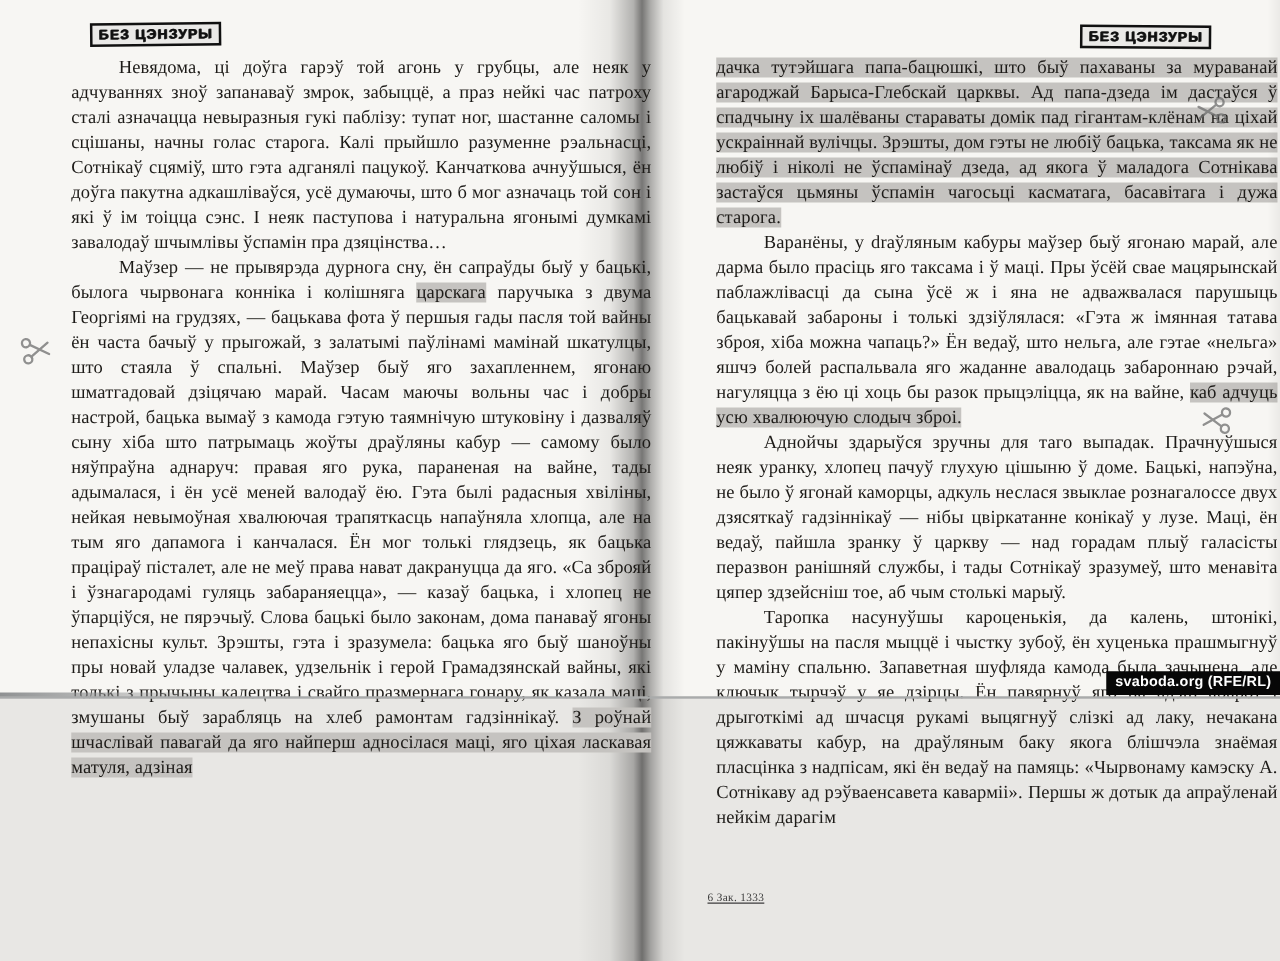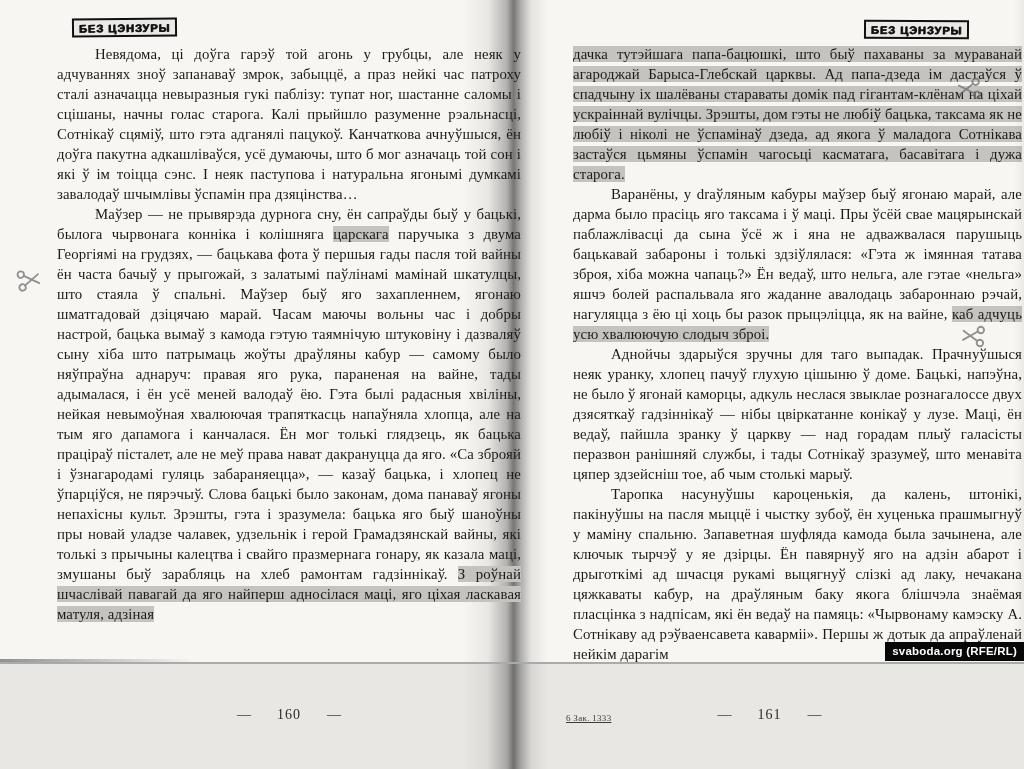--- a/index.html
+++ b/index.html
@@ -1,21 +1,21 @@
 <!DOCTYPE html>
 <html lang="be" style="--paper: #f7f6f3; --ink: #1d1b18; --highlight: #c5c3c0; --watermark_bg: #070707; --watermark_text: #ffffff; --stamp_ink: #1a1a1a;"><head>
 <meta charset="utf-8">
 <style>
   :root{
     --paper:#f7f6f3; --ink:#1d1b18; --highlight:#c5c3c0;
     --watermark_bg:#070707; --watermark_text:#ffffff; --stamp_ink:#1a1a1a;
   }
   html,body{margin:0;padding:0;}
   body{width:1024px;height:769px;overflow:hidden;background:#e8e7e4;}
-  .scan{position:relative;width:1024px;height:664px;background:var(--paper);
+  .scan{position:relative;width:1024px;height:559px;background:var(--paper);
         font-family:"Liberation Serif","DejaVu Serif",serif;color:var(--ink);}
   
   .gutter{position:absolute;left:462px;top:0;width:86px;height:769px;pointer-events:none;
     background:linear-gradient(to right,rgba(0,0,0,0) 0%,rgba(0,0,0,0.06) 30%,rgba(0,0,0,0.28) 52%,rgba(0,0,0,0.52) 60%,rgba(0,0,0,0.30) 68%,rgba(0,0,0,0.08) 80%,rgba(0,0,0,0) 100%);}
   .bottom-edge{position:absolute;left:0;right:0;bottom:0;height:2px;background:#a9abab;}
   .corner-smudge{position:absolute;left:0;bottom:1px;width:195px;height:4px;
     background:linear-gradient(to right,#8f9192,rgba(143,145,146,0));}
   .right-edge{position:absolute;right:0;top:0;bottom:0;width:10px;
     background:linear-gradient(to left,rgba(0,0,0,0.05),rgba(0,0,0,0));}
 
@@ -68,40 +68,34 @@
 
   <div class="stamp left">
     <span>БЕЗ ЦЭНЗУРЫ</span>
   </div>
 
   <div class="col left">
     <p class="indent">Невядома, ці доўга гарэў той агонь у грубцы, але неяк у адчуваннях зноў запанаваў змрок, забыццё, а праз нейкі час патроху сталі азначацца невыразныя гукі паблізу: тупат ног, шастанне саломы і сцішаны, начны голас старога. Калі прыйшло разуменне рэальнасці, Сотнікаў сцяміў, што гэта адганялі пацукоў. Канчаткова ачнуўшыся, ён доўга пакутна адкашліваўся, усё думаючы, што б мог азначаць той сон і які ў ім тоіцца сэнс. І неяк паступова і натуральна ягонымі думкамі завалодаў шчымлівы ўспамін пра дзяцінства…</p>
     <p class="indent"><span>Маўзер — не прывярэда дурнога сну, ён сапраўды быў у бацькі, былога чырвонага конніка і колішняга </span><span class="hl">царскага</span><span> паручыка з двума Георгіямі на грудзях, — бацькава фота ў першыя гады пасля той вайны ён часта бачыў у прыгожай, з залатымі паўлінамі мамінай шкатулцы, што стаяла ў спальні. Маўзер быў яго захапленнем, ягонаю шматгадовай дзіцячаю марай. Часам маючы вольны час і добры настрой, бацька вымаў з камода гэтую таямнічую штуковіну і дазваляў сыну хіба што патрымаць жоўты драўляны кабур — самому было няўпраўна аднаруч: правая яго рука, параненая на вайне, тады адымалася, і ён усё меней валодаў ёю. Гэта былі радасныя хвіліны, нейкая невымоўная хвалюючая трапяткасць напаўняла хлопца, але на тым яго дапамога і канчалася. Ён мог толькі глядзець, як бацька праціраў пісталет, але не меў права нават дакрануцца да яго. «Са зброяй і ўзнагародамі гуляць забараняецца», — казаў бацька, і хлопец не ўпарціўся, не пярэчыў. Слова бацькі было законам, дома панаваў ягоны непахісны культ. Зрэшты, гэта і зразумела: бацька яго быў шаноўны пры новай уладзе чалавек, удзельнік і герой Грамадзянскай вайны, які толькі з прычыны калецтва і свайго празмернага гонару, як казала маці, змушаны быў зарабляць на хлеб рамонтам гадзіннікаў. </span><span class="hl">З роўнай шчаслівай павагай да яго найперш адносілася маці, яго ціхая ласкавая матуля, адзіная</span></p>
   </div>
 
-  <div class="pagenum left">
-    <span class="pn-dash">—</span><span class="pn-num">160</span><span class="pn-dash">—</span>
-  </div>
 
   <div class="stamp right">
     <span>БЕЗ ЦЭНЗУРЫ</span>
   </div>
 
   <div class="col right">
     <p><span class="hl">дачка тутэйшага папа-бацюшкі, што быў пахаваны за мураванай агароджай Барыса-Глебскай царквы. Ад папа-дзеда ім дастаўся ў спадчыну іх шалёваны стараваты домік пад гігантам-клёнам на ціхай ускраіннай вулічцы. Зрэшты, дом гэты не любіў бацька, таксама як не любіў і ніколі не ўспамінаў дзеда, ад якога ў маладога Сотнікава застаўся цьмяны ўспамін чагосьці касматага, басавітага і дужа старога.</span></p>
     <p class="indent"><span>Варанёны, у draўляным кабуры маўзер быў ягонаю марай, але дарма было прасіць яго таксама і ў маці. Пры ўсёй свае мацярынскай паблажлівасці да сына ўсё ж і яна не адважвалася парушыць бацькавай забароны і толькі здзіўлялася: «Гэта ж імянная татава зброя, хіба можна чапаць?» Ён ведаў, што нельга, але гэтае «нельга» яшчэ болей распальвала яго жаданне авалодаць забароннаю рэчай, нагуляцца з ёю ці хоць бы разок прыцэліцца, як на вайне, </span><span class="hl">каб адчуць усю хвалюючую слодыч зброі.</span></p>
     <p class="indent">Аднойчы здарыўся зручны для таго выпадак. Прачнуўшыся неяк уранку, хлопец пачуў глухую цішыню ў доме. Бацькі, напэўна, не было ў ягонай каморцы, адкуль неслася звыклае рознагалоссе двух дзясяткаў гадзіннікаў — нібы цвіркатанне конікаў у лузе. Маці, ён ведаў, пайшла зранку ў царкву — над горадам плыў галасісты перазвон ранішняй службы, і тады Сотнікаў зразумеў, што менавіта цяпер здзейсніш тое, аб чым столькі марыў.</p>
     <p class="indent">Таропка насунуўшы кароценькія, да калень, штонікі, пакінуўшы на пасля мыццё і чыстку зубоў, ён хуценька прашмыгнуў у маміну спальню. Запаветная шуфляда камода была зачынена, але ключык тырчэў у яе дзірцы. Ён павярнуў яго на адзін абарот і дрыготкімі ад шчасця рукамі выцягнуў слізкі ад лаку, нечакана цяжкаваты кабур, на драўляным баку якога блішчэла знаёмая пласцінка з надпісам, які ён ведаў на памяць: «Чырвонаму камэску А. Сотнікаву ад рэўваенсавета каварміі». Першы ж дотык да апраўленай нейкім дарагім</p>
   </div>
 
   <div class="printers-mark">6 Зак. 1333</div>
 
-  <div class="pagenum right">
-    <span class="pn-dash">—</span><span class="pn-num">161</span><span class="pn-dash">—</span>
-  </div>
 
   <span class="scissors sc-left">
     <svg viewBox="0 0 24 24" fill="none" stroke="#6e6e6e" stroke-width="1.7" stroke-linecap="round">
       <circle cx="5.2" cy="6" r="3"></circle>
         <circle cx="5.2" cy="18" r="3"></circle>
       <path d="M7.8 7.6 L21 16.2"></path>
         <path d="M7.8 16.4 L21 7.8"></path>
     </svg>
   </span>
   <span class="scissors sc-right1">

